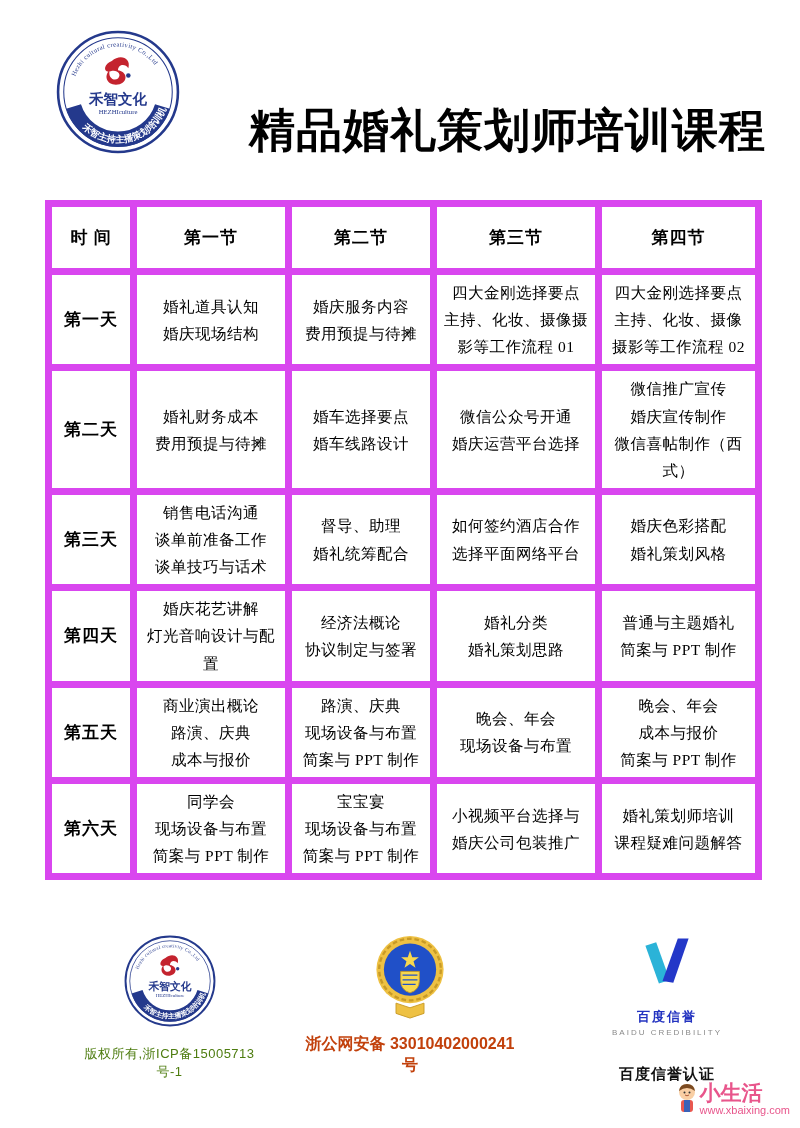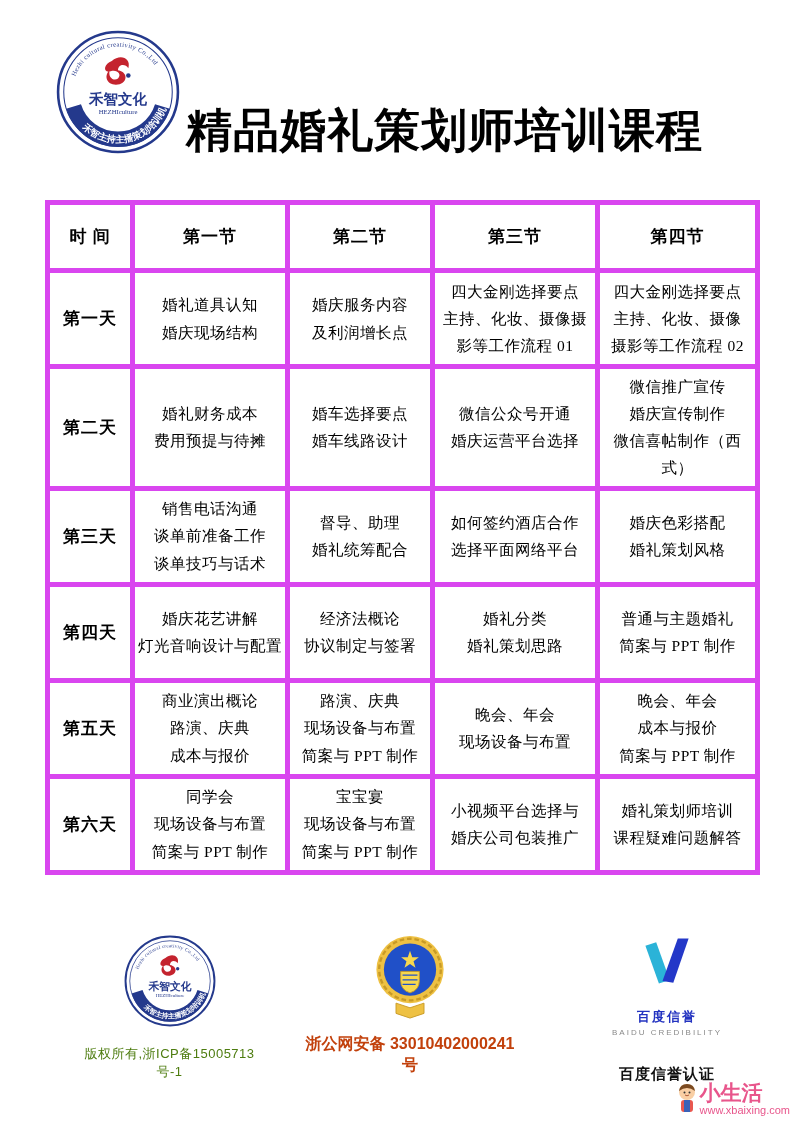--- a/index.html
+++ b/index.html
@@ -9,29 +9,30 @@
     font-family:"Liberation Serif", serif; color:#000;
   }
 
   
   .header-logo { position:absolute; left:56px; top:30px; width:124px; height:124px; }
   .page-title {
     position:absolute; left:186px; top:74px; width:580px;
     font-family:"Liberation Sans", sans-serif; font-weight:900;
     font-size:46px; letter-spacing:1px; line-height:1.1; color:#000;
     white-space:nowrap;
+    text-align:right;
   }
 
   
   table.course {
     position:absolute; left:45px; top:200px; width:710px;
     border-collapse:collapse; table-layout:fixed;
   }
   table.course th, table.course td {
-    border:5px solid #d946ef; text-align:center; vertical-align:middle;
+    border:7px solid #d946ef; text-align:center; vertical-align:middle;
     padding:4px 3px;
   }
   table.course thead tr { height:68px; }
   table.course tbody tr { height:96px; }
   th.h-cell { font-size:17px; font-weight:bold; letter-spacing:1px; }
   td.day { font-size:17px; font-weight:bold; letter-spacing:1px; }
   td.cell { font-size:15.5px; line-height:1.75; white-space:pre-line; letter-spacing:0.5px; }
 
   
   .footer-left  { position:absolute; left:72px;  top:935px; width:195px; text-align:center; }
@@ -122,21 +123,21 @@
         <th class="h-cell">第三节</th>
         <th class="h-cell">第四节</th>
       </tr>
     </thead>
     <tbody>
       <tr>
         <td class="day">第一天</td>
         <td class="cell">婚礼道具认知
 婚庆现场结构</td>
         <td class="cell">婚庆服务内容
-及利润增长点</td>
+费用预提与待摊</td>
         <td class="cell">四大金刚选择要点
 主持、化妆、摄像摄
 影等工作流程 01</td>
         <td class="cell">四大金刚选择要点
 主持、化妆、摄像
 摄影等工作流程 02</td>
       </tr>
       <tr>
         <td class="day">第二天</td>
         <td class="cell">婚礼财务成本

